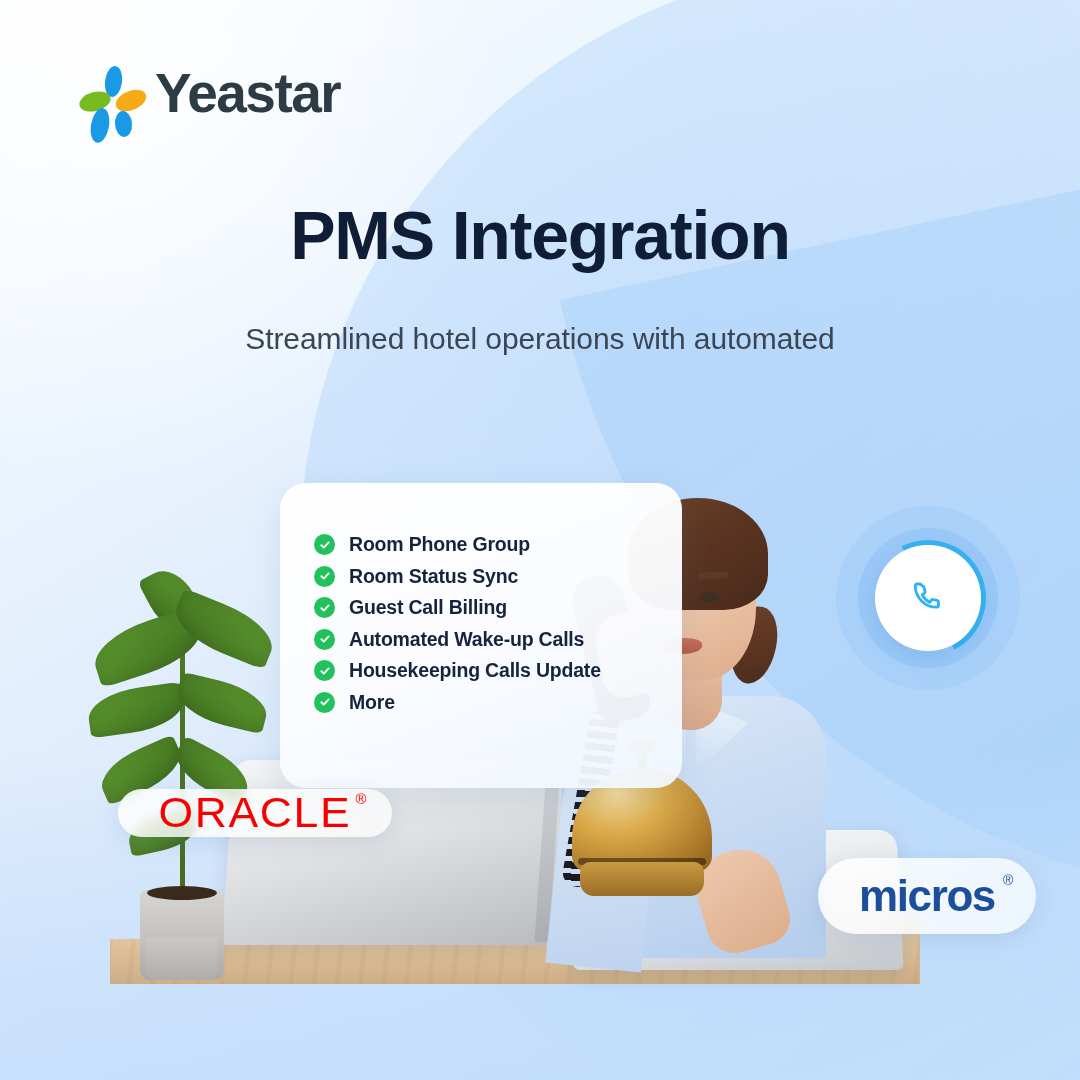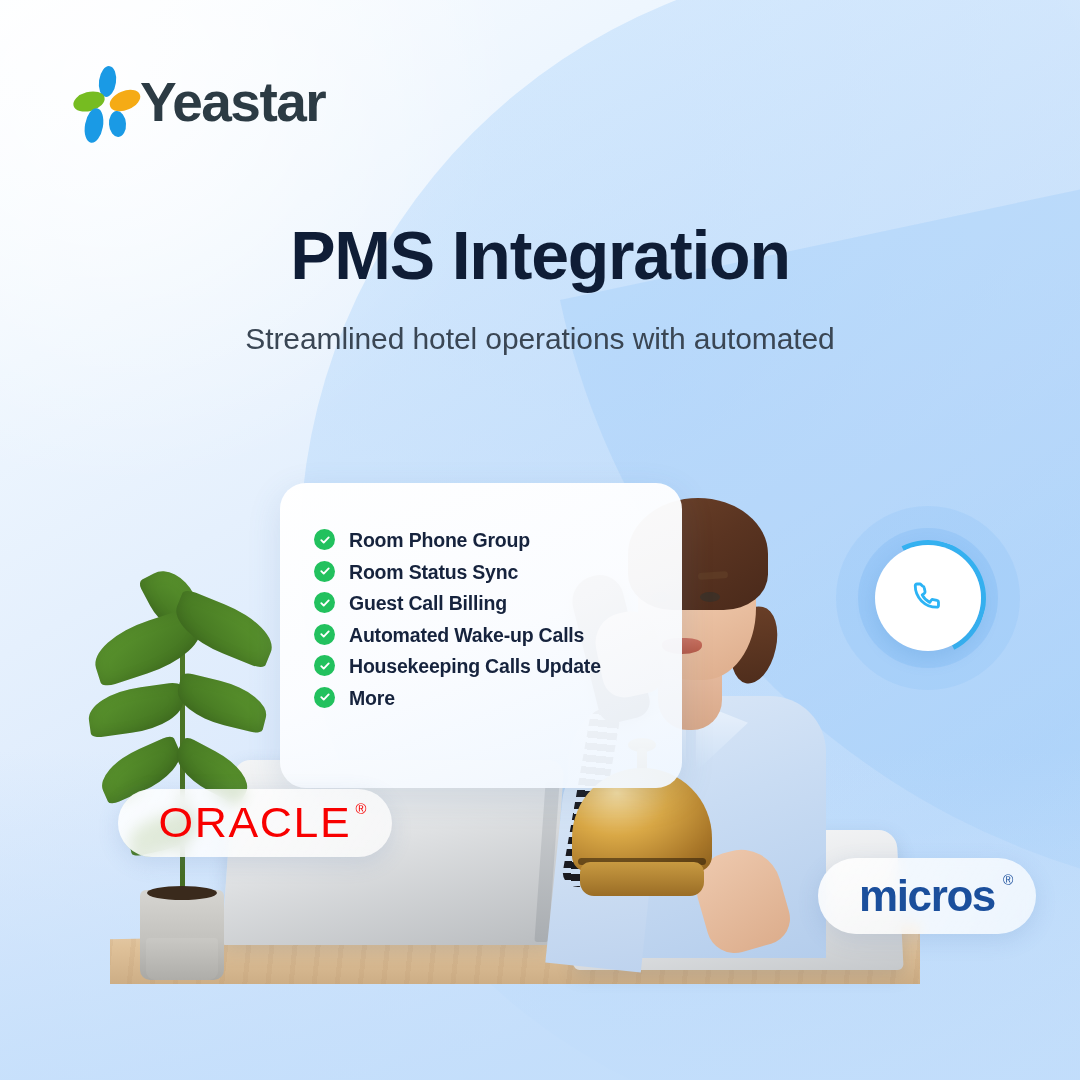--- a/index.html
+++ b/index.html
@@ -44,22 +44,22 @@
   }
   .arc-bottom-fade {
     position: absolute;
     left: 0; bottom: 0; width: 1080px; height: 330px;
     background: linear-gradient(180deg, rgba(195,223,252,0) 0%, rgba(197,223,251,.55) 60%, rgba(195,222,251,.75) 100%);
   }
 
   
   .logo {
     position: absolute;
-    left: 76px; top: 66px;
-    display: flex; align-items: flex-end; gap: 4px;
+    left: 82px; top: 66px;
+    display: flex; align-items: flex-start; gap: 13px;
   }
   .logo-mark { position: relative; width: 60px; height: 64px; }
   .logo-mark i {
     position: absolute; display: block; border-radius: 50%;
   }
   .lm1 { width: 17px; height: 31px; background: #1a9ae5; left: 23px; top: 0px;  transform: rotate(8deg); }
   .lm2 { width: 32px; height: 19px; background: #f5ab15; left: 33px; top: 25px; transform: rotate(-22deg); }
   .lm3 { width: 32px; height: 19px; background: #76bc21; left: -3px; top: 26px; transform: rotate(-15deg); }
   .lm4 { width: 18px; height: 35px; background: #1a9ae5; left: 9px;  top: 42px; transform: rotate(10deg); }
   .lm5 { width: 17px; height: 26px; background: #1a9ae5; left: 33px; top: 45px; transform: rotate(-4deg); }
@@ -68,21 +68,21 @@
     font-size: 55px; font-weight: 700; color: #2c3b44;
     letter-spacing: -1.5px; line-height: 1;
   }
 
   
   .headline {
     position: absolute;
     left: 0; right: 0; top: 196px;
     text-align: center;
     font-size: 68px; font-weight: 700;
-    color: #0f1d36; letter-spacing: -1.2px; margin-top: 20px;
+    color: #0f1d36; letter-spacing: -1.2px;
   }
   .subhead {
     position: absolute;
     left: 0; right: 0; top: 316px;
     text-align: center;
     font-size: 30px; font-weight: 400;
     line-height: 1.52; color: #3a4654;
     letter-spacing: -0.1px;
   }
   .subhead span { display: block; }
@@ -300,21 +300,21 @@
     position: absolute;
     left: 280px; top: 483px;
     width: 402px; height: 305px;
     background: linear-gradient(160deg, rgba(255,255,255,.99) 0%, rgba(252,253,255,.97) 50%, rgba(240,247,255,.95) 100%);
     border-radius: 26px;
     box-shadow: 0 10px 34px rgba(70,110,165,.14);
     padding: 46px 0 0 34px;
   }
   .feature-list { list-style: none; }
   .feature-item {
-    display: flex; align-items: flex-start;
+    display: flex; align-items: center;
     gap: 14px; height: 31.5px;
   }
   .check {
     flex: 0 0 auto;
     width: 21px; height: 21px; border-radius: 50%;
     background: #22c15e;
     display: flex; align-items: center; justify-content: center;
   }
   .check svg { display: block; }
   .feature-label {
@@ -349,21 +349,21 @@
 
   
   .badge {
     position: absolute;
     display: flex; align-items: center; justify-content: center;
     background: linear-gradient(120deg, rgba(255,255,255,.86) 0%, rgba(255,255,255,.78) 55%, rgba(255,255,255,.70) 100%);
     backdrop-filter: blur(7px);
     border-radius: 40px;
     box-shadow: 0 6px 22px rgba(80,120,175,.16);
   }
-  .badge-oracle { left: 118px; top: 789px; width: 274px; height: 68px; justify-content: center; }
+  .badge-oracle { left: 118px; top: 789px; width: 274px; height: 48px; justify-content: center; }
   .badge-micros { left: 818px; top: 858px; width: 218px; height: 76px; }
 
   .oracle-text {
     font-size: 42px; font-weight: 400; letter-spacing: 1.5px;
     color: #f80000; position: relative;
     font-family: "Liberation Sans", sans-serif;
     transform: scaleX(1.06);
   }
   .oracle-r {
     position: absolute; top: 2px; right: -16px;

